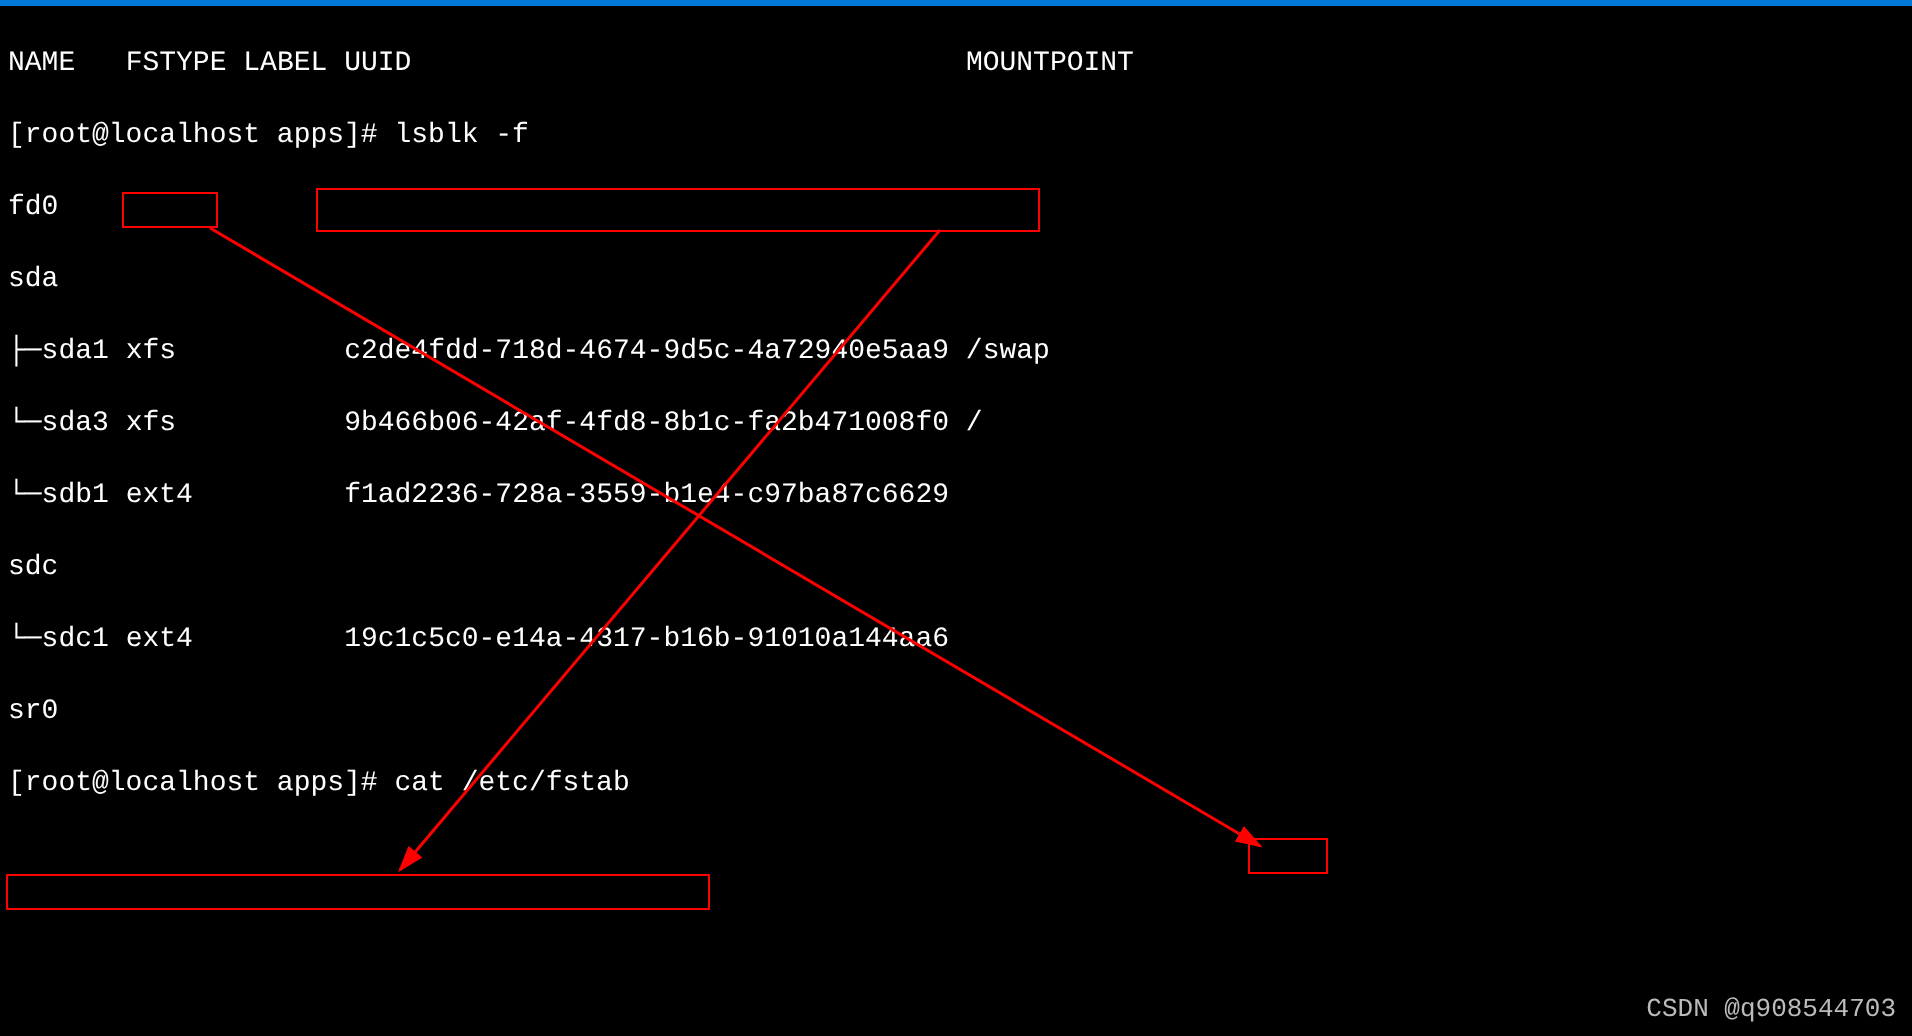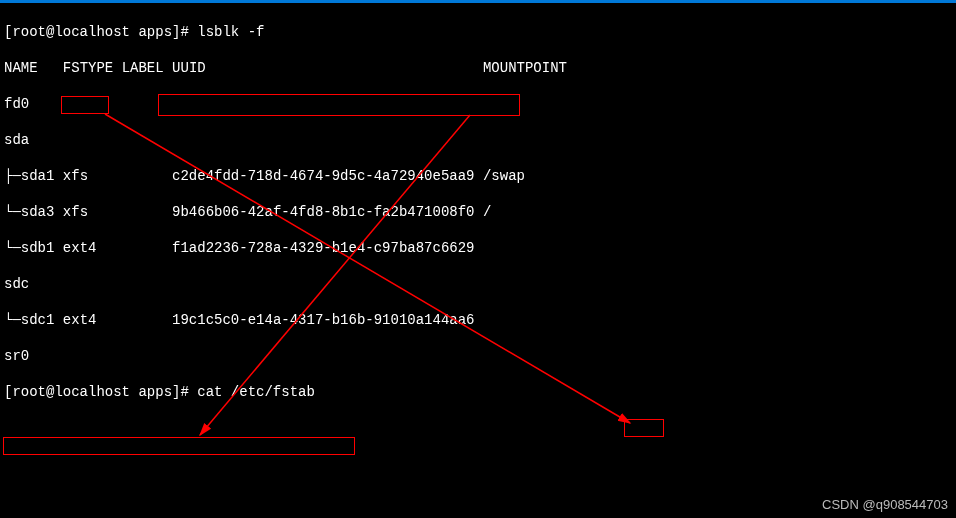--- a/index.html
+++ b/index.html
@@ -33,36 +33,36 @@
     top: 0; left: 0;
     width: 956px; height: 518px;
     z-index: 4;
     pointer-events: none;
   }
   .watermark {
     position: absolute;
     right: 8px;
     bottom: 4px;
     color: #bbb;
-    font-family: Liberation Sans, sans-serif;
+    font-family: Liberation Mono, monospace;
     font-size: 13px;
     z-index: 5;
   }
 </style>
 </head>
 <body>
 
 <div class="terminal">
+<span class="line"><span>NAME</span>   <span>FSTYPE</span> <span>LABEL</span> <span>UUID</span>                                 <span>MOUNTPOINT</span></span>
 <span class="line"><span>[root@localhost apps]# </span><span>lsblk -f</span></span>
-<span class="line"><span>NAME</span>   <span>FSTYPE</span> <span>LABEL</span> <span>UUID</span>                                 <span>MOUNTPOINT</span></span>
 <span class="line">fd0</span>
 <span class="line">sda</span>
 <span class="line"><span>├─sda1</span> <span>xfs</span>          <span>c2de4fdd-718d-4674-9d5c-4a72940e5aa9</span> <span>/swap</span></span>
 <span class="line"><span>└─sda3</span> <span>xfs</span>          <span>9b466b06-42af-4fd8-8b1c-fa2b471008f0</span> <span>/</span></span>
-<span class="line"><span>└─sdb1</span> <span>ext4</span>         <span>f1ad2236-728a-4329-b1e4-c97ba87c6629</span></span>
+<span class="line"><span>└─sdb1</span> <span>ext4</span>         <span>f1ad2236-728a-3559-b1e4-c97ba87c6629</span></span>
 <span class="line">sdc</span>
 <span class="line"><span>└─sdc1</span> <span>ext4</span>         <span>19c1c5c0-e14a-4317-b16b-91010a144aa6</span></span>
 <span class="line">sr0</span>
 <span class="line"><span>[root@localhost apps]# </span><span>cat /etc/fstab</span></span>
 <span class="line"></span>
 
 
 
 
 

